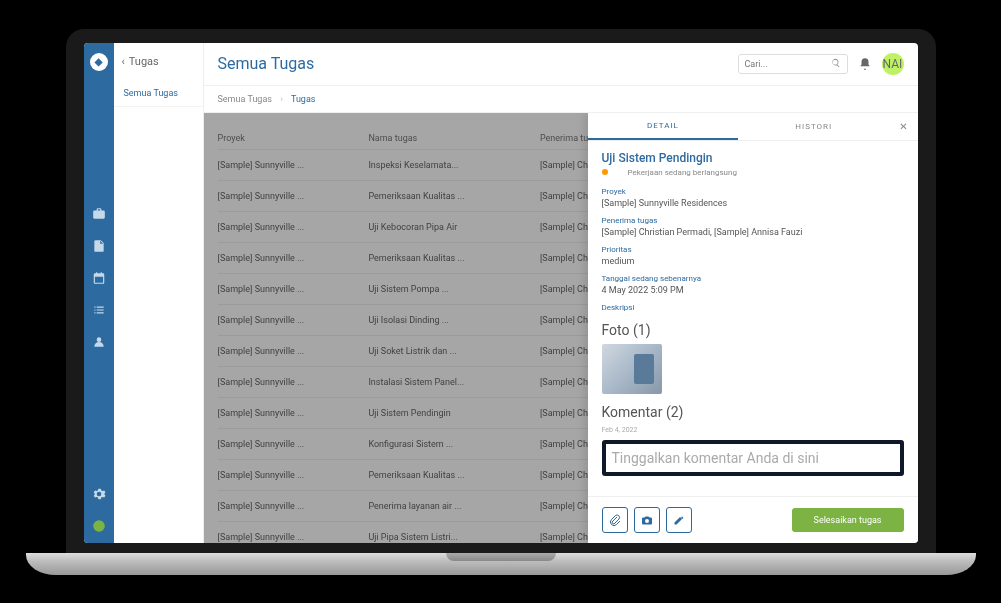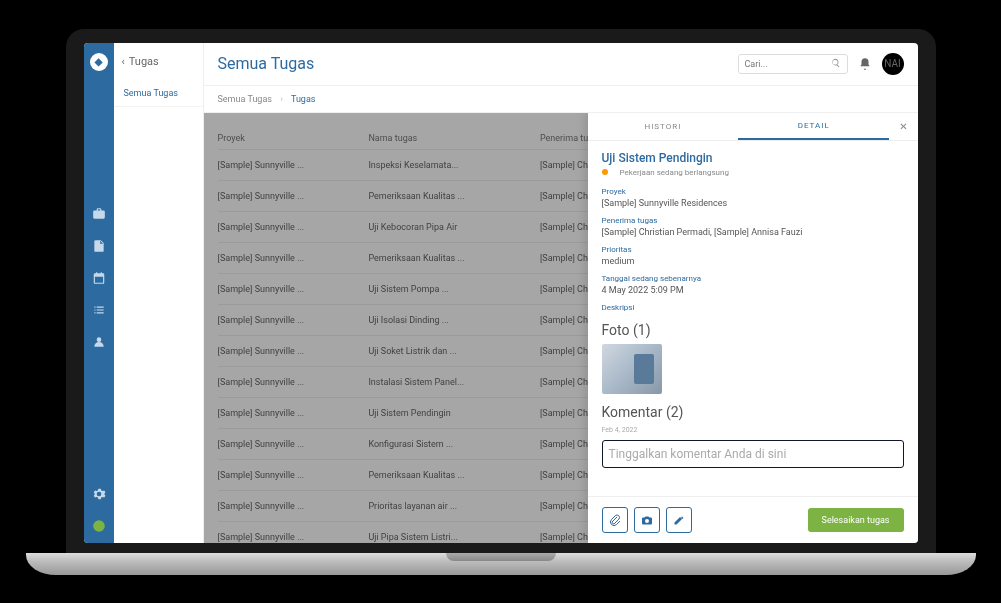--- a/index.html
+++ b/index.html
@@ -17,21 +17,21 @@
 .iconbar svg{width:14px;height:14px;fill:currentColor}
 .leftpanel{width:90px;background:#fff;border-right:1px solid #eee;flex-shrink:0}
 .leftpanel-header{padding:12px 8px;font-size:11px;color:#666;display:flex;align-items:center;gap:4px}
 .leftpanel-item{padding:8px 10px;color:#2d6aa0;font-size:9px;border-bottom:1px solid #f3f3f3}
 .main{flex:1;display:flex;flex-direction:column;min-width:0}
 .topbar{display:flex;align-items:center;padding:10px 14px;gap:10px;border-bottom:1px solid #f0f0f0}
 .topbar h1{font-size:16px;font-weight:400;color:#2d6aa0;flex:1}
 .search{border:1px solid #ddd;border-radius:3px;padding:3px 6px;display:flex;align-items:center;gap:6px;width:110px}
 .search input{border:none;outline:none;width:100%;font-size:9px}
 .bell{width:14px;height:14px;cursor:pointer}
-.avatar{width:22px;height:22px;border-radius:50%;background:#000000;display:flex;align-items:center;justify-content:center;font-size:10px;color:#666}
+.avatar{width:22px;height:22px;border-radius:50%;background:#bef264;display:flex;align-items:center;justify-content:center;font-size:12px;color:#666}
 .breadcrumb{padding:8px 14px;font-size:9px;border-bottom:1px solid #f0f0f0}
 .breadcrumb .bc1{color:#888}
 .breadcrumb .sep{color:#bbb;margin:0 6px}
 .breadcrumb .bc2{color:#2d6aa0}
 .content{flex:1;position:relative;overflow:hidden}
 .table-wrap{padding:14px;height:100%;overflow:hidden}
 .table{width:100%}
 .table-header{display:flex;padding:6px 0;color:#777;font-size:9px}
 .table-row{display:flex;padding:10px 0;border-top:1px solid #eee;font-size:9px;color:#666}
 .col-proyek{width:22%}
@@ -43,34 +43,34 @@
 .dot.red{background:#e53935}
 .dot.orange{background:#ff9800}
 .overlay{position:absolute;inset:0;background:rgba(0,0,0,0.35);pointer-events:none}
 .panel{position:absolute;right:0;top:0;bottom:0;width:330px;background:#fff;box-shadow:-2px 0 10px rgba(0,0,0,0.15);display:flex;flex-direction:column}
 .panel-tabs{display:flex;align-items:center;border-bottom:1px solid #eee}
 .panel-tab{flex:1;text-align:center;padding:8px;font-size:8px;letter-spacing:1px;color:#888;cursor:pointer}
 .panel-tab.active{color:#2d6aa0;border-bottom:2px solid #2d6aa0}
 .panel-close{padding:0 10px;cursor:pointer;color:#888}
 .panel-body{flex:1;padding:10px 14px;overflow-y:auto}
 .panel-title{color:#2d6aa0;font-size:12px;font-weight:500;margin-bottom:3px}
-.panel-sub{display:flex;align-items:center;gap:12px;font-size:8px;color:#888;margin-bottom:10px}
+.panel-sub{display:flex;align-items:center;gap:20px;font-size:8px;color:#888;margin-bottom:10px}
 .field{margin-bottom:8px}
 .field-label{color:#2d6aa0;font-size:8px;margin-bottom:2px}
 .field-value{color:#555;font-size:9px}
 .section-title{font-size:14px;color:#555;margin:10px 0 6px 0}
 .photo{width:60px;height:50px;background:linear-gradient(135deg,#d0d8e0 0%,#a8b8c8 50%,#8898a8 100%);border-radius:2px;position:relative;overflow:hidden}
 .photo::after{content:'';position:absolute;right:8px;top:10px;width:20px;height:30px;background:#5a7a9a;border-radius:2px}
 .comment-date{text-align:left;font-size:7px;color:#aaa;margin:6px 0}
-.comment-input{border:1px solid #0f172a;border-radius:3px;padding:6px;font-size:12px;color:#aaa;margin-bottom:8px;min-height:28px}
+.comment-input{border:4px solid #0f172a;border-radius:3px;padding:6px;font-size:14px;color:#aaa;margin-bottom:8px;min-height:28px}
 .panel-foot{display:flex;align-items:center;gap:6px;padding:10px 14px;border-top:1px solid #eee}
 .tool-btn{width:26px;height:26px;border:1px solid #2d6aa0;border-radius:3px;display:flex;align-items:center;justify-content:center;color:#2d6aa0;cursor:pointer}
 .tool-btn svg{width:12px;height:12px;fill:currentColor}
 .panel-foot .spacer{flex:1}
-.complete-btn{background:#7cb342;color:#fff;border:none;padding:7px 14px;border-radius:3px;font-size:9px;cursor:pointer}
+.complete-btn{background:#7cb342;color:#fff;border:none;padding:7px 22px;border-radius:3px;font-size:9px;cursor:pointer}
 </style>
 </head>
 <body>
 
 <div class="laptop">
 <div class="laptop-screen">
 <div class="laptop-inner">
 <div class="app">
 
 <div class="iconbar">
@@ -218,40 +218,40 @@
                       <div class="col-status"><span class="dot red"></span>Terlam</div>
                     </div>
                     <div class="table-row">
                       <div class="col-proyek">[Sample] Sunnyville ...</div>
                       <div class="col-nama">Pemeriksaan Kualitas ...</div>
                       <div class="col-penerima">[Sample] Christian ...</div>
                       <div class="col-status"><span class="dot red"></span>Terlam</div>
                     </div>
                     <div class="table-row">
                       <div class="col-proyek">[Sample] Sunnyville ...</div>
-                      <div class="col-nama">Prioritas layanan air ...</div>
+                      <div class="col-nama">Penerima layanan air ...</div>
                       <div class="col-penerima">[Sample] Christian ...</div>
                       <div class="col-status"><span class="dot red"></span>Terlam</div>
                     </div>
                     <div class="table-row">
                       <div class="col-proyek">[Sample] Sunnyville ...</div>
                       <div class="col-nama">Uji Pipa Sistem Listri...</div>
                       <div class="col-penerima">[Sample] Christian ...</div>
                       <div class="col-status"><span class="dot red"></span>Terlam</div>
                     </div>
                   </div>
       </div>
     </div>
 
     <div class="overlay"></div>
 
     <div class="panel">
       <div class="panel-tabs">
+        <div class="panel-tab active">DETAIL</div>
         <div class="panel-tab">HISTORI</div>
-        <div class="panel-tab active">DETAIL</div>
         <div class="panel-close">✕</div>
       </div>
       <div class="panel-body">
         <div class="panel-title">Uji Sistem Pendingin</div>
         <div class="panel-sub">
           <span class="dot orange"></span>
           <span>Pekerjaan sedang berlangsung</span>
         </div>
         <div class="field">
           <div class="field-label">Proyek</div>

